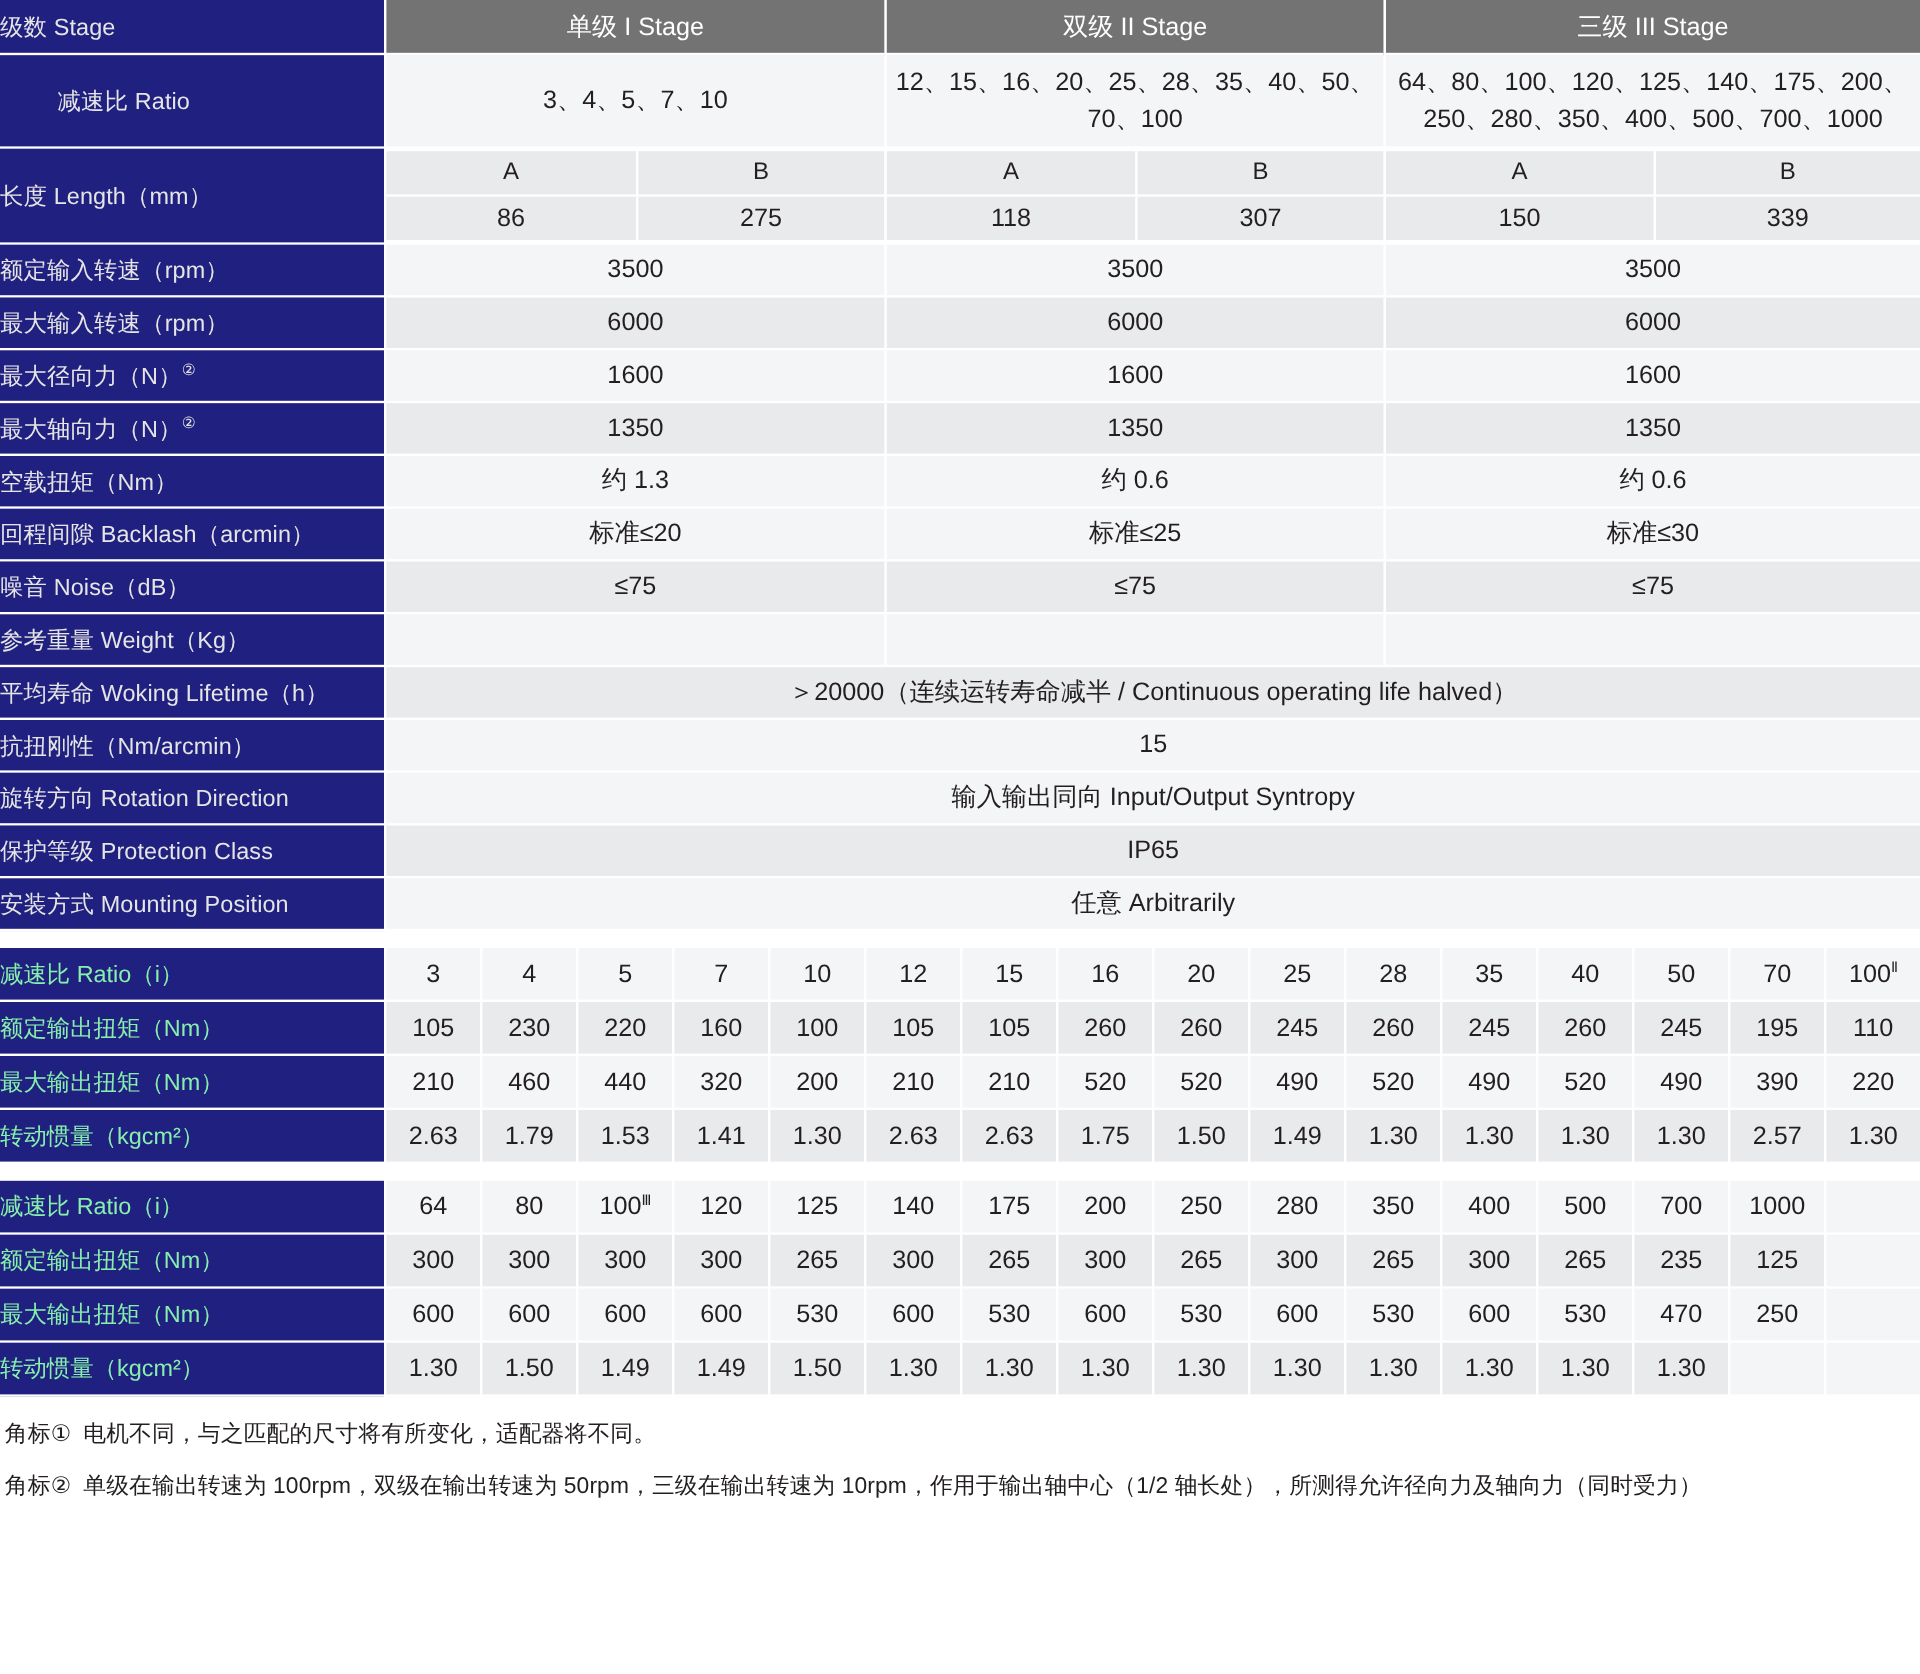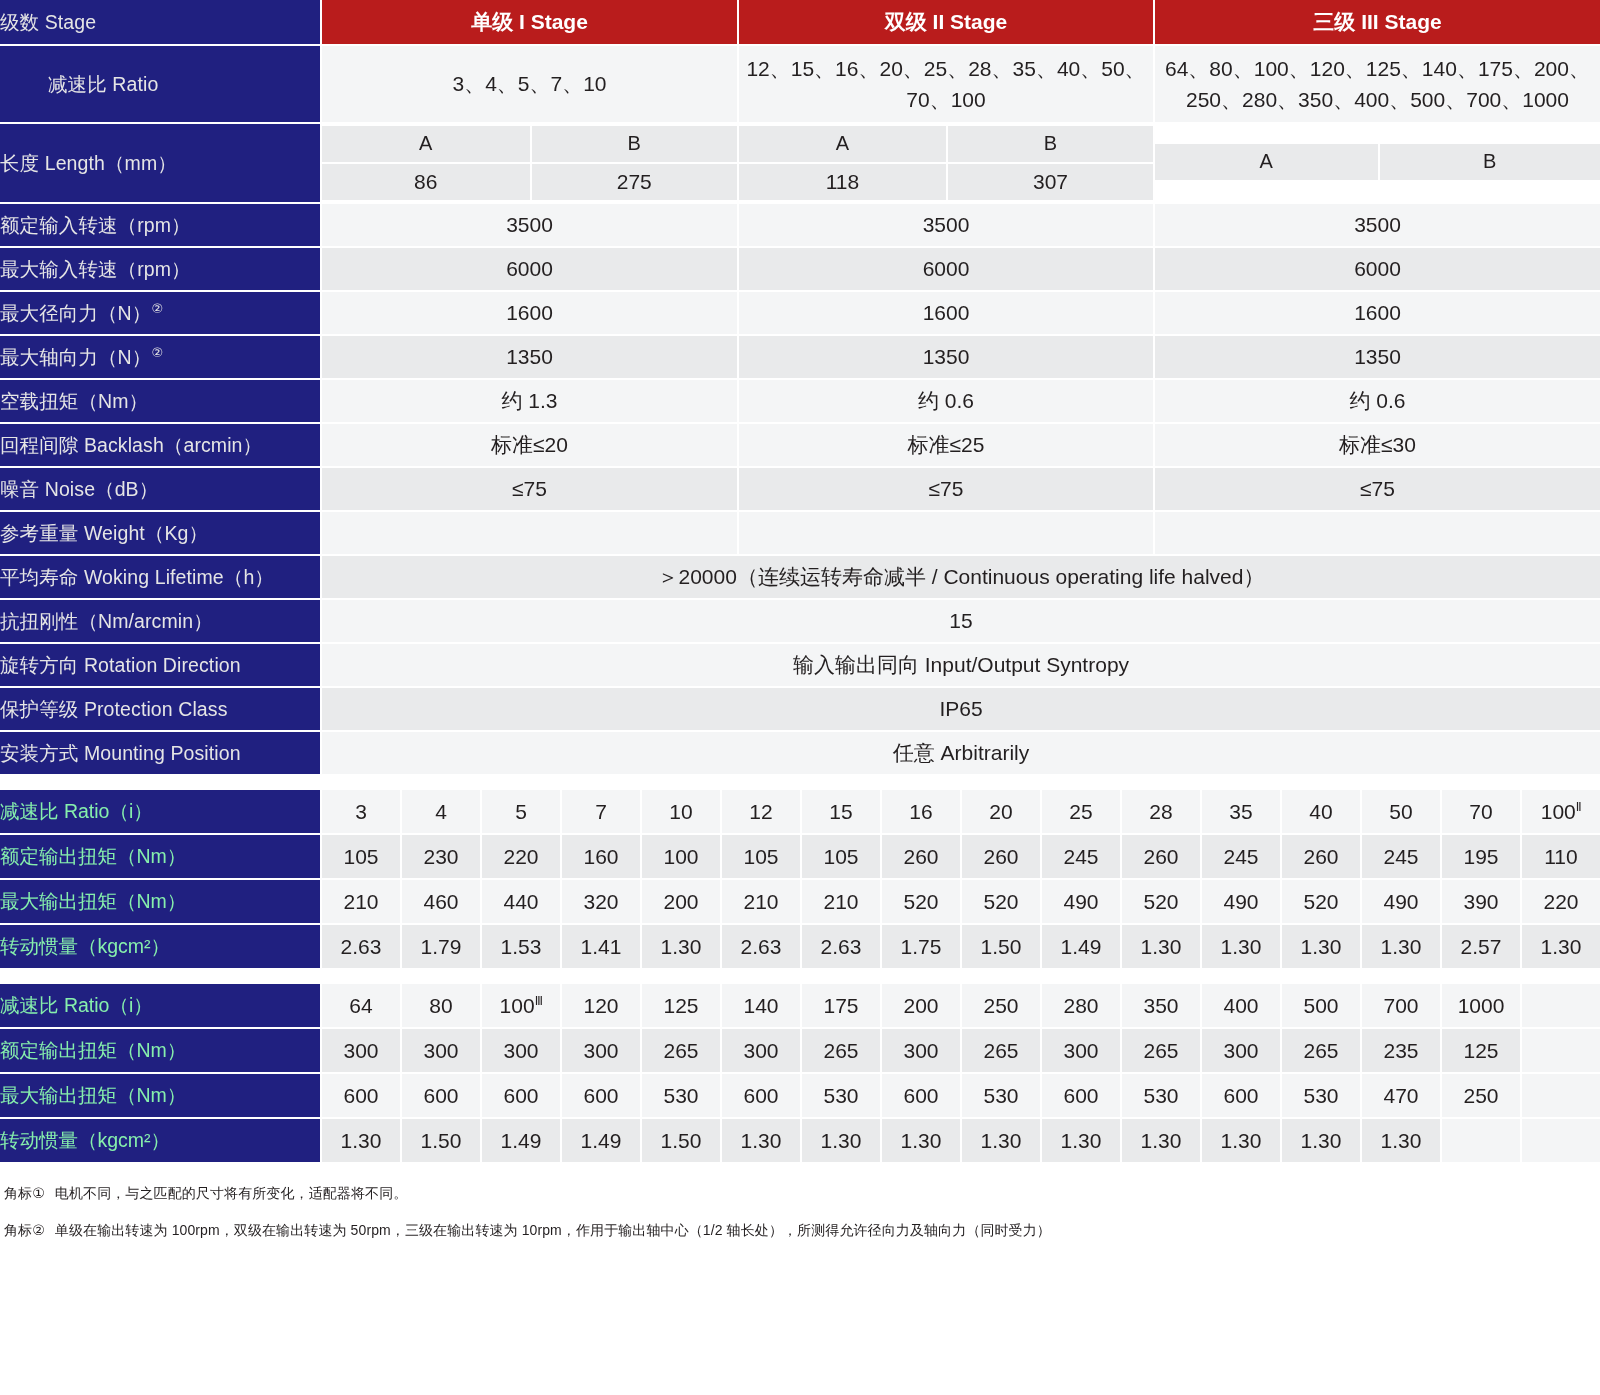--- a/index.html
+++ b/index.html
@@ -49,28 +49,27 @@
     color: #231f20;
     border-bottom: 2px solid #ffffff;
     border-left: 2px solid #ffffff;
     height: 44px;
     line-height: 1.28;
   }
   .zebra-a { background: #f4f5f6; }
   .zebra-b { background: #e9eaeb; }
 
   .hdr {
-    background: #b91c1c;
+    background: #737373;
     color: #ffffff;
     text-align: center;
     font-size: 21px;
     height: 46px;
     border-bottom: 2px solid #ffffff;
     border-left: 2px solid #ffffff;
-    font-weight: bold;
   }
 
   .ratio-cell {
     font-size: 21px;
     padding: 8px 10px;
     line-height: 1.5;
     height: 78px;
   }
 
   .sub-ab { height: 38px; font-size: 20px; }
@@ -104,21 +103,21 @@
     letter-spacing: -0.5px;
   }
   sup.circ {
     font-size: 13px;
     vertical-align: super;
   }
 
   
   .notes {
     padding: 22px 4px 0 4px;
-    font-size: 14px;
+    font-size: 19px;
     line-height: 1.1;
   }
   .note {
     margin: 0 0 22px 0;
     white-space: nowrap;
     letter-spacing: .1px;
   }
   .note .tag { margin-right: 10px; }
 </style>
 </head>
@@ -181,20 +180,24 @@
           </tbody>
             </table>
         </td>
 
         <td style="padding:0;border-left:2px solid #fff;border-bottom:2px solid #fff;">
           <table class="nested">
             <tbody>
                 <tr>
               <td class="cell zebra-b sub-ab" style="border-left:none;">A</td>
               <td class="cell zebra-b sub-ab">B</td>
+            </tr>
+            <tr>
+              <td class="cell zebra-b sub-val" style="border-left:none;border-bottom:none;">150</td>
+              <td class="cell zebra-b sub-val" style="border-bottom:none;">339</td>
             </tr>
           </tbody>
             </table>
         </td>
       </tr>
 
       </tbody>
       <tbody id="simple-rows">
         <tr>
           <td class="lbl">额定输入转速（rpm）</td>

